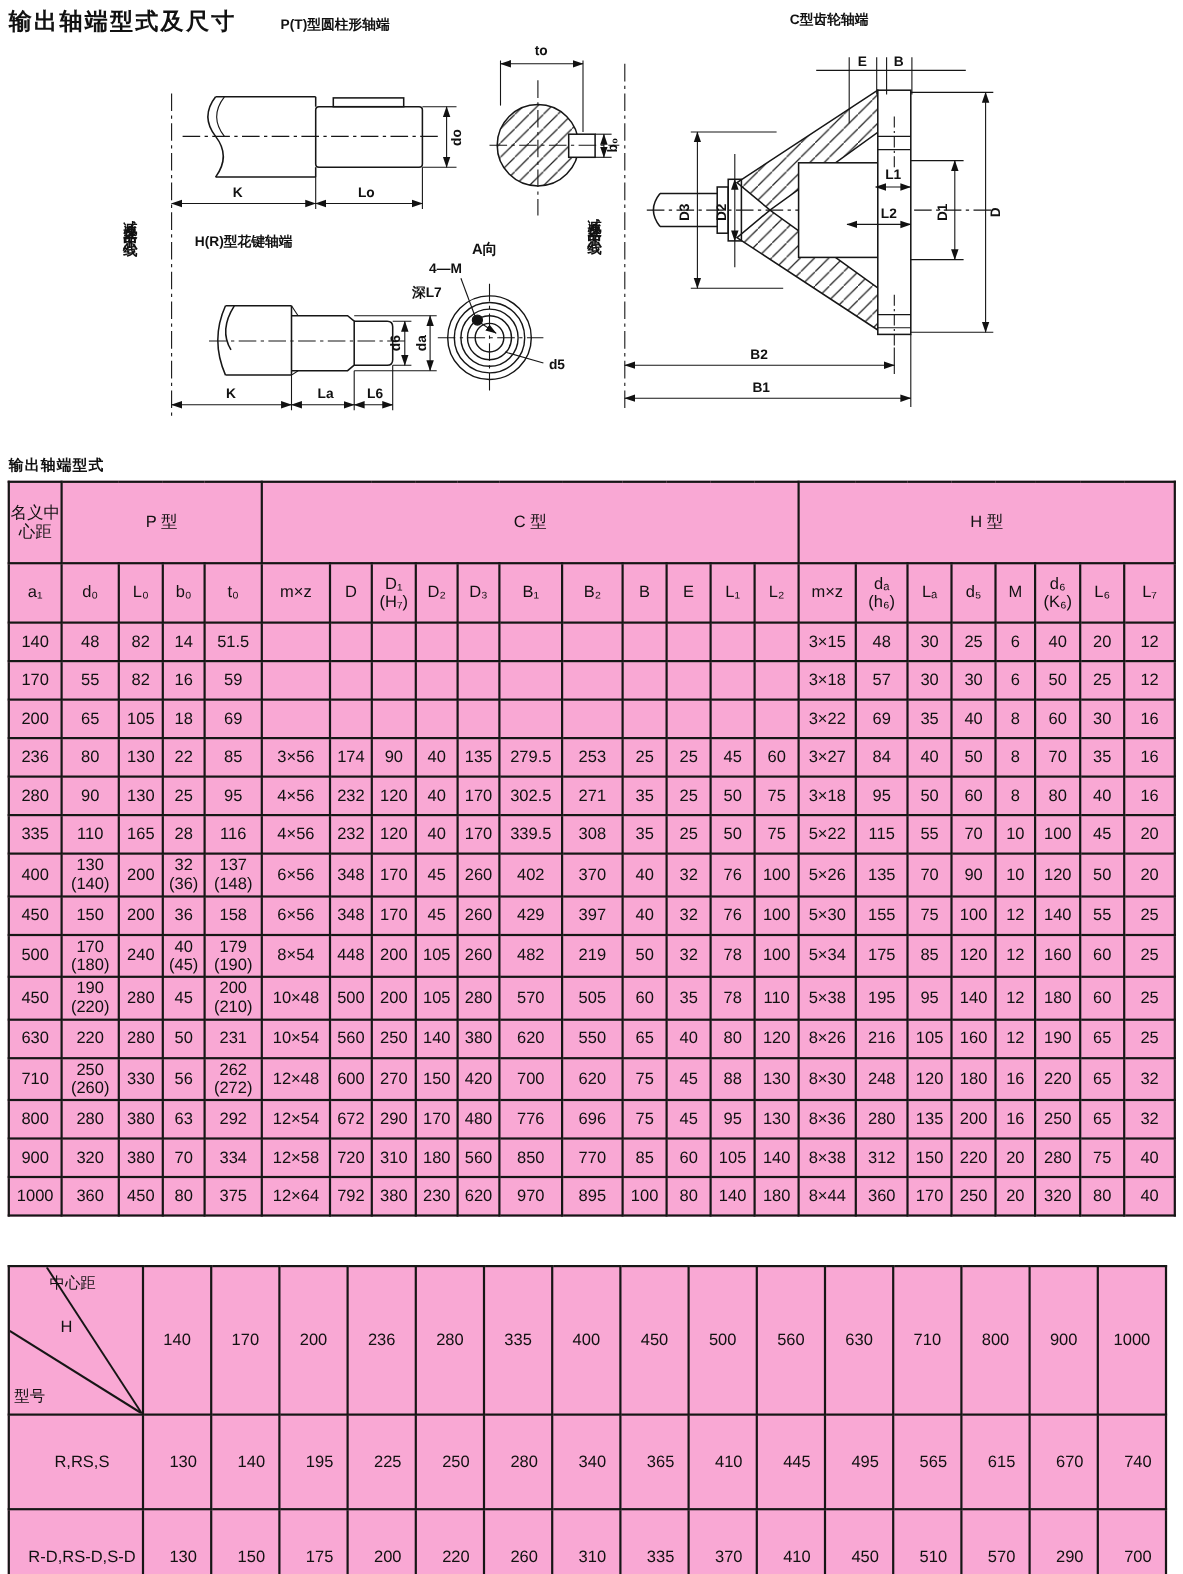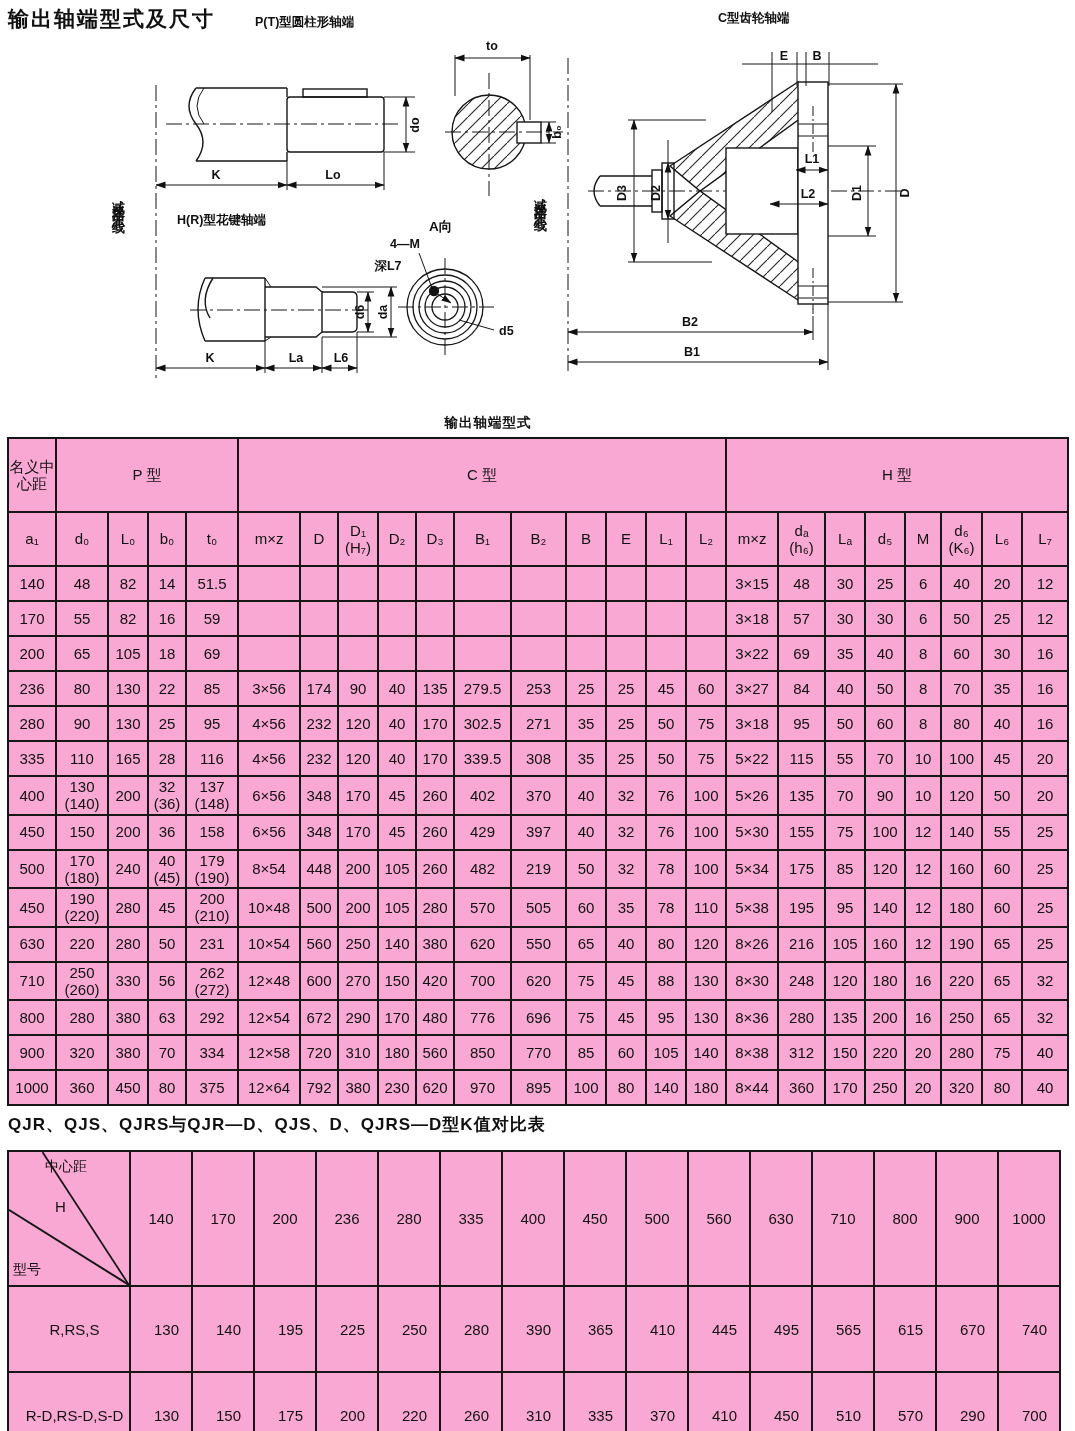--- a/index.html
+++ b/index.html
@@ -2,21 +2,21 @@
 <html><head>
 <meta charset="utf-8">
 <style>
   html,body{margin:0;padding:0;background:#fff;}
   .page{position:relative;width:1075px;height:1431px;background:#ffffff;
         font-family:"Liberation Sans",sans-serif;color:#111;overflow:hidden;}
   .page-title{position:absolute;left:8px;top:5px;font-size:21px;font-weight:bold;letter-spacing:2px;}
   .dwg-lbl{position:absolute;font-size:12.5px;font-weight:bold;white-space:nowrap;}
   .vtext{position:absolute;writing-mode:vertical-rl;text-orientation:upright;
          font-size:13px;font-weight:bold;letter-spacing:4px;line-height:1;}
-  .caption{position:absolute;left:8px;top:414px;width:960px;text-align:center;
+  .caption{position:absolute;left:8px;top:414px;width:960px;
            font-size:13.5px;font-weight:bold;letter-spacing:1px;}
   svg.dwg{position:absolute;left:0;top:0;}
   svg.dwg text{font-family:"Liberation Sans",sans-serif;fill:#111;font-size:12.5px;font-weight:bold;}
   
   table{border-collapse:collapse;table-layout:fixed;background:#f9a8d4;}
   .dims{position:absolute;left:7px;top:437px;width:1060px;}
   .dims th,.dims td{border:2px solid #161616;text-align:center;vertical-align:middle;
       font-size:15px;font-weight:normal;white-space:pre-line;padding:1px 0;line-height:1.15;overflow:hidden;}
   .dims thead tr.grp th{height:70px;font-size:15px;}
   .dims thead tr.sub th{height:50px;}
@@ -676,21 +676,20 @@
           <td>170</td>
           <td>250</td>
           <td>20</td>
           <td>320</td>
           <td>80</td>
           <td>40</td>
         </tr>
       </tbody>
   </table>
 
-  <div class="sec-title">QJR、QJS、QJRS与QJR—D、QJS、D、QJRS—D型K值对比表</div>
 
   <table class="ktable">
     <colgroup>
       <col style="width:122px">
       <col style="width:62px">
         <col style="width:62px">
         <col style="width:62px">
         <col style="width:62px">
         <col style="width:62px">
       <col style="width:62px">
@@ -734,21 +733,21 @@
     </thead>
     <tbody>
         <tr>
           <td>R,RS,S</td>
           <td>130</td>
           <td>140</td>
           <td>195</td>
           <td>225</td>
           <td>250</td>
           <td>280</td>
-          <td>390</td>
+          <td>340</td>
           <td>365</td>
           <td>410</td>
           <td>445</td>
           <td>495</td>
           <td>565</td>
           <td>615</td>
           <td>670</td>
           <td>740</td>
         </tr>
         <tr>

